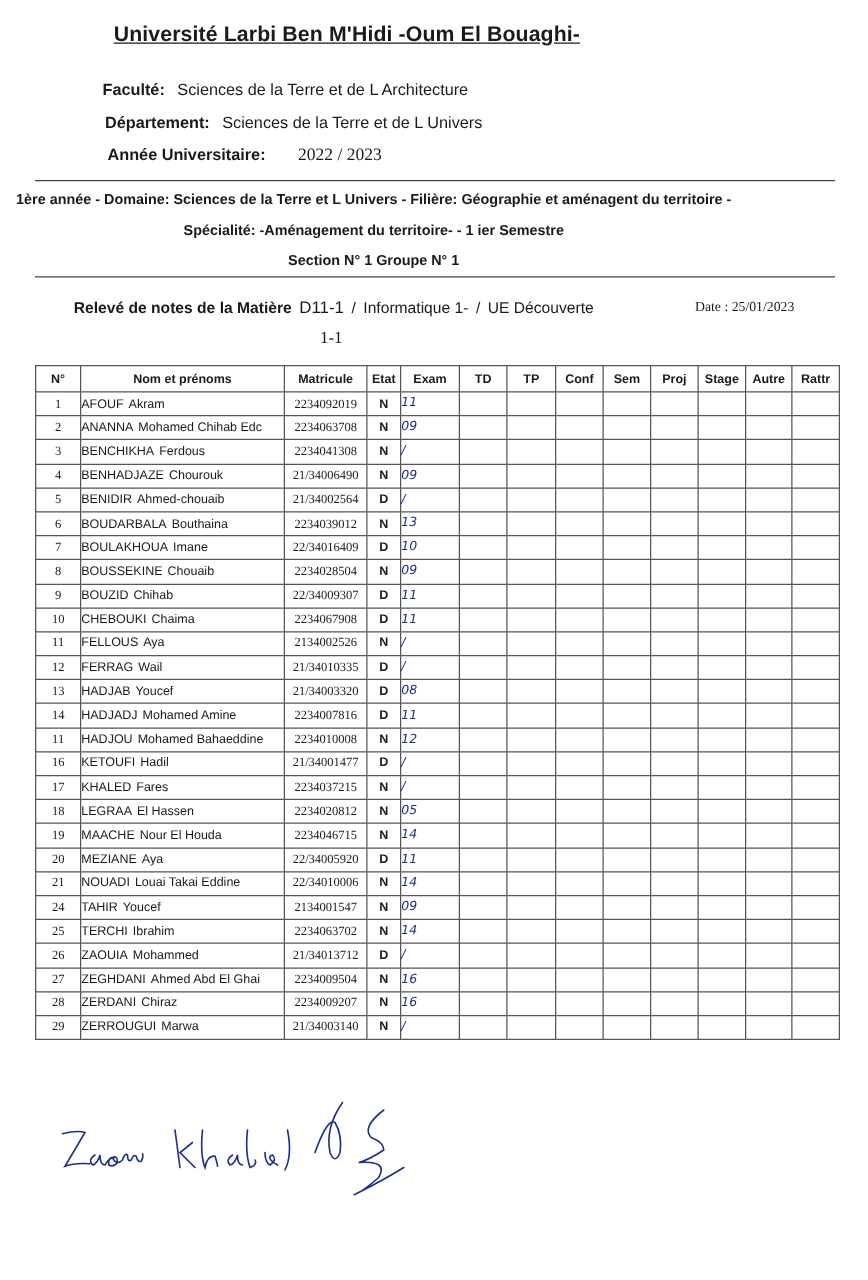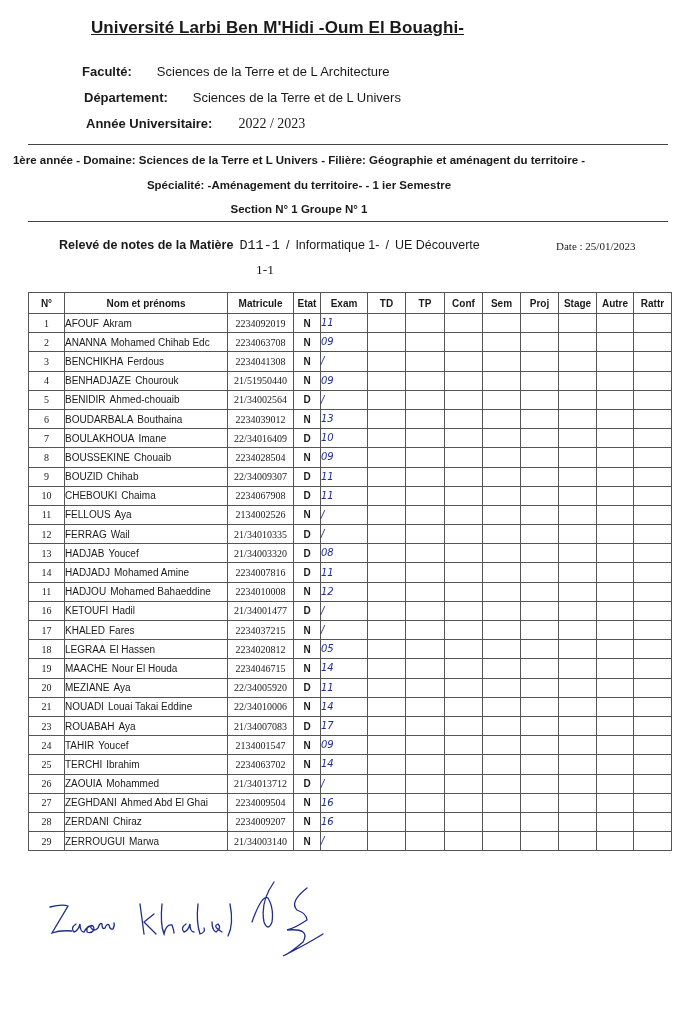--- a/index.html
+++ b/index.html
@@ -2,35 +2,35 @@
 <html><head>
 <meta charset="utf-8">
 <style>
   html, body { margin: 0; padding: 0; background: #ffffff; }
   body { width: 694px; height: 1024px; position: relative; overflow: hidden;
          font-family: "Liberation Sans", sans-serif; color: #1a1a1a; }
   .uni-title { position: absolute; top: 18px; left: 0; width: 555px; text-align: center;
                font-size: 17px; font-weight: bold; text-decoration: underline; letter-spacing: 0.1px; }
   .info { position: absolute; left: 82px; font-size: 13px; }
   .info .lbl { font-weight: bold; }
-  .info .val { margin-left: 25px; }
+  .info .val { margin-left: 10px; }
   .info-fac { top: 64px; }
   .info-dep { top: 90px; left: 84px; }
   .info-year { top: 116px; left: 86px; }
   .info-year .val { margin-left: 26px; font-family: "Liberation Serif", serif; font-size: 14px; }
   .hr { position: absolute; left: 28px; width: 640px; height: 1px; background: #444; }
   .hr1 { top: 144px; }
   .hr2 { top: 221px; }
   .line-center { position: absolute; left: 0; width: 598px; text-align: center; font-weight: bold; font-size: 11.5px; }
   .l1 { top: 154px; }
   .l2 { top: 179px; }
   .l3 { top: 203px; }
   .releve { position: absolute; top: 238px; left: 59px; font-size: 12.5px; }
   .releve .lbl { font-weight: bold; }
-  .releve .code { margin-left: 6px; font-family: Liberation Mono, monospace; font-size: 13.5px; text-align: center; }
+  .releve .code { margin-left: 6px; font-family: Liberation Sans, sans-serif; font-size: 13.5px; text-align: center; }
   .releve .sep { margin: 0 6px; }
   .date { position: absolute; top: 240px; left: 556px; font-family: "Liberation Serif", serif; font-size: 11px; }
   .code2 { position: absolute; top: 262px; left: 256px; font-family: "Liberation Serif", serif; font-size: 13.5px; }
   table.grades { position: absolute; top: 292px; left: 28px; border-collapse: collapse; table-layout: fixed; }
   table.grades th, table.grades td { border: 1px solid #555; height: 18.2px; padding: 0; font-size: 10px; }
   table.grades th { font-weight: bold; height: 20px; }
   td.num { text-align: center; font-family: "Liberation Serif", serif; font-size: 11px; }
   td.name { padding-left: 6px; white-space: nowrap; overflow: hidden; }
   td.name .fn { margin-left: 4px; }
   td.mat { text-align: center; font-family: "Liberation Serif", serif; font-size: 11px; }
@@ -142,21 +142,21 @@
         <td></td>
         <td></td>
         <td></td>
         <td></td>
         <td></td>
         <td></td>
       </tr>
       <tr>
         <td class="num">4</td>
         <td class="name"><span>BENHADJAZE</span><span class="fn">Chourouk</span></td>
-        <td class="mat">21/51950440</td>
+        <td class="mat">21/34006490</td>
         <td class="etat">N</td>
         <td class="exam">09</td>
         <td></td>
         <td></td>
         <td></td>
         <td></td>
         <td></td>
         <td></td>
         <td></td>
         <td></td>
@@ -400,35 +400,20 @@
         <td></td>
         <td></td>
         <td></td>
       </tr>
       <tr>
         <td class="num">21</td>
         <td class="name"><span>NOUADI</span><span class="fn">Louai Takai Eddine</span></td>
         <td class="mat">22/34010006</td>
         <td class="etat">N</td>
         <td class="exam">14</td>
-        <td></td>
-        <td></td>
-        <td></td>
-        <td></td>
-        <td></td>
-        <td></td>
-        <td></td>
-        <td></td>
-      </tr>
-      <tr>
-        <td class="num">23</td>
-        <td class="name"><span>ROUABAH</span><span class="fn">Aya</span></td>
-        <td class="mat">21/34007083</td>
-        <td class="etat">D</td>
-        <td class="exam">17</td>
         <td></td>
         <td></td>
         <td></td>
         <td></td>
         <td></td>
         <td></td>
         <td></td>
         <td></td>
       </tr>
       <tr>

